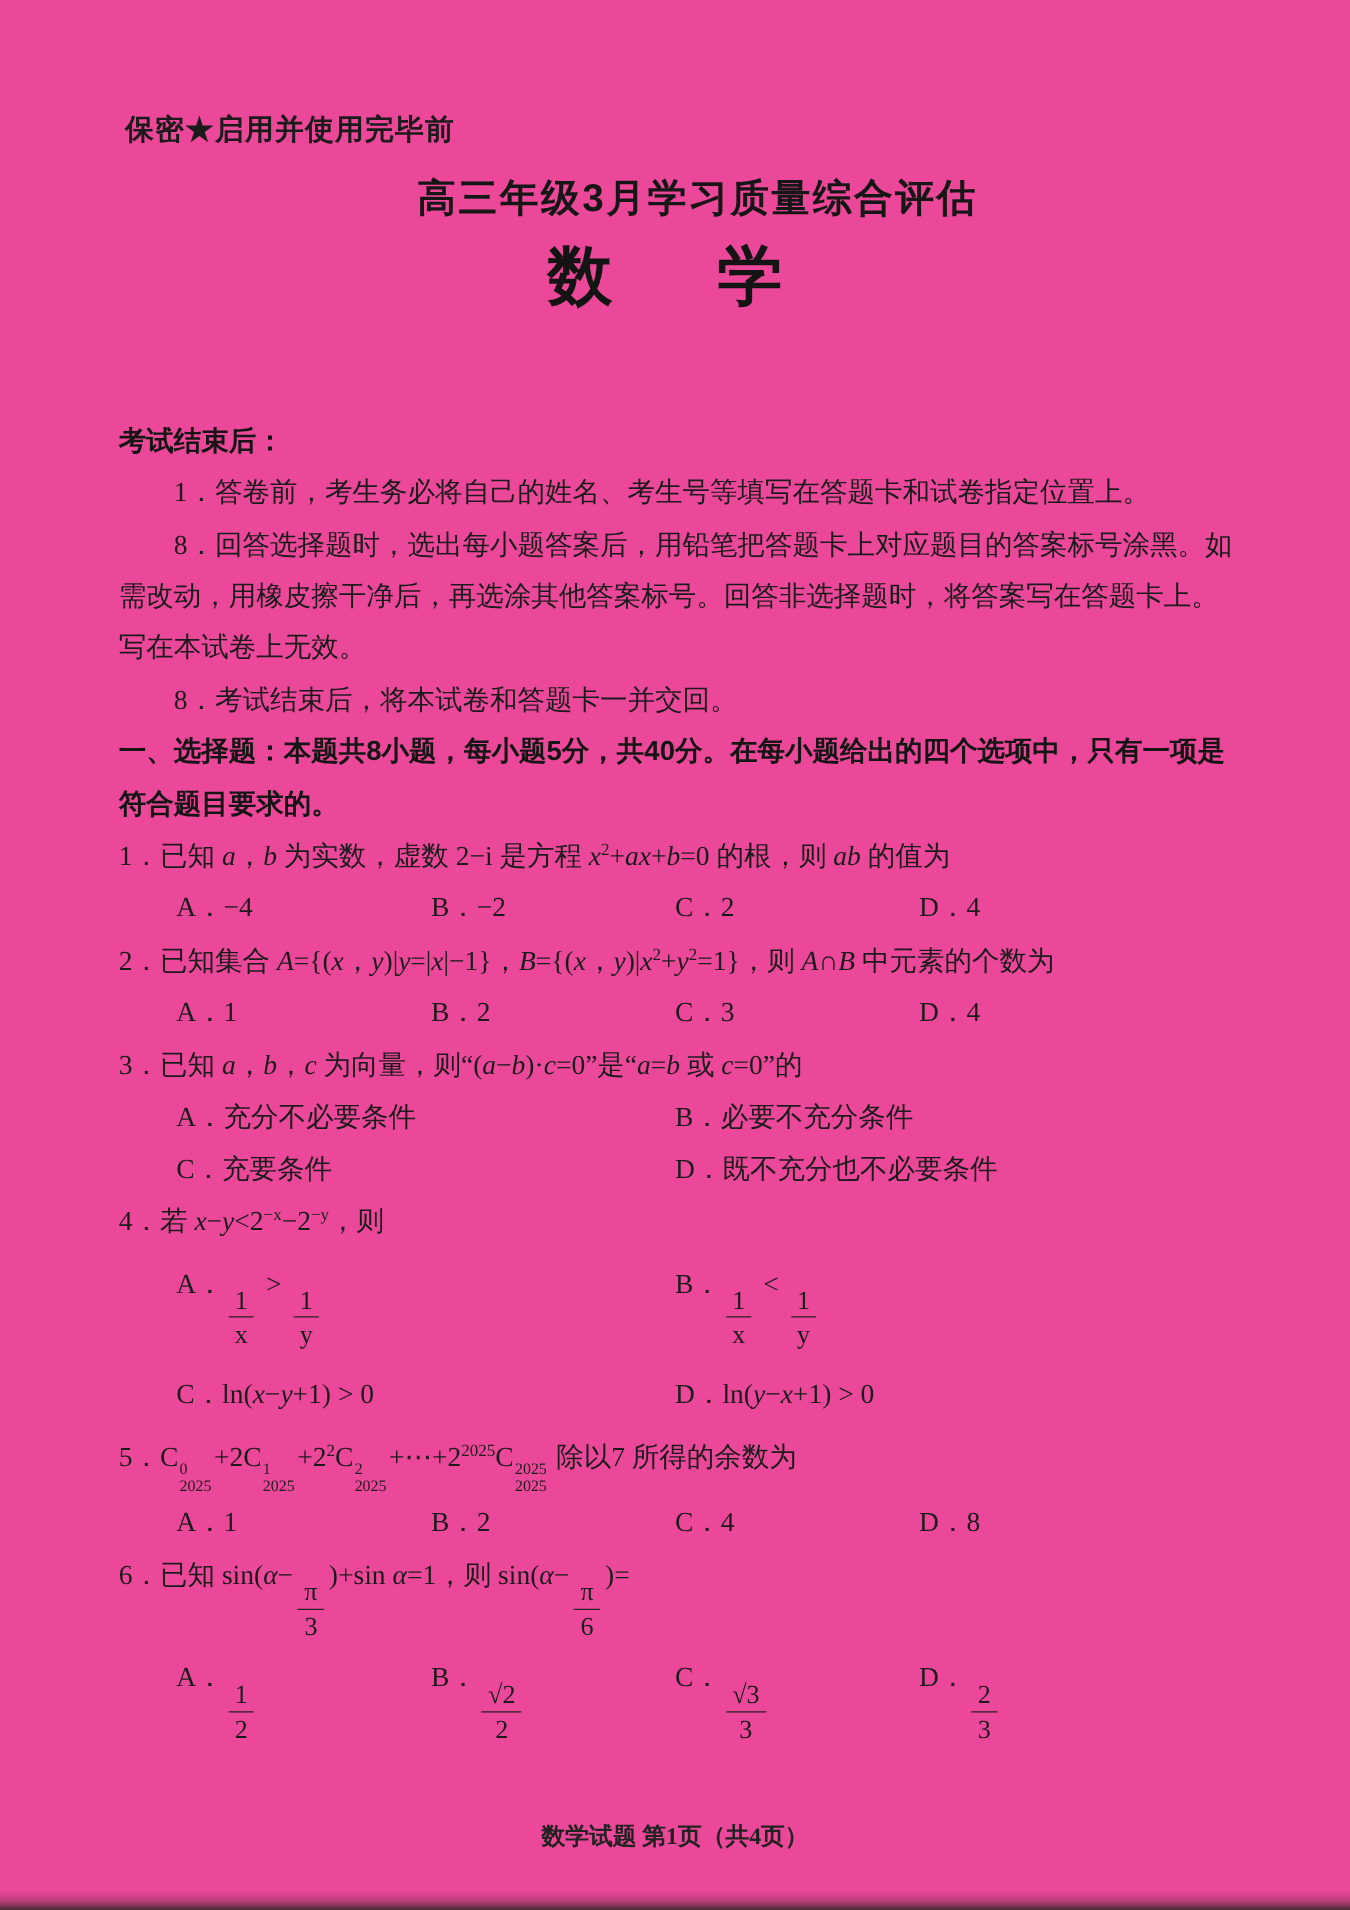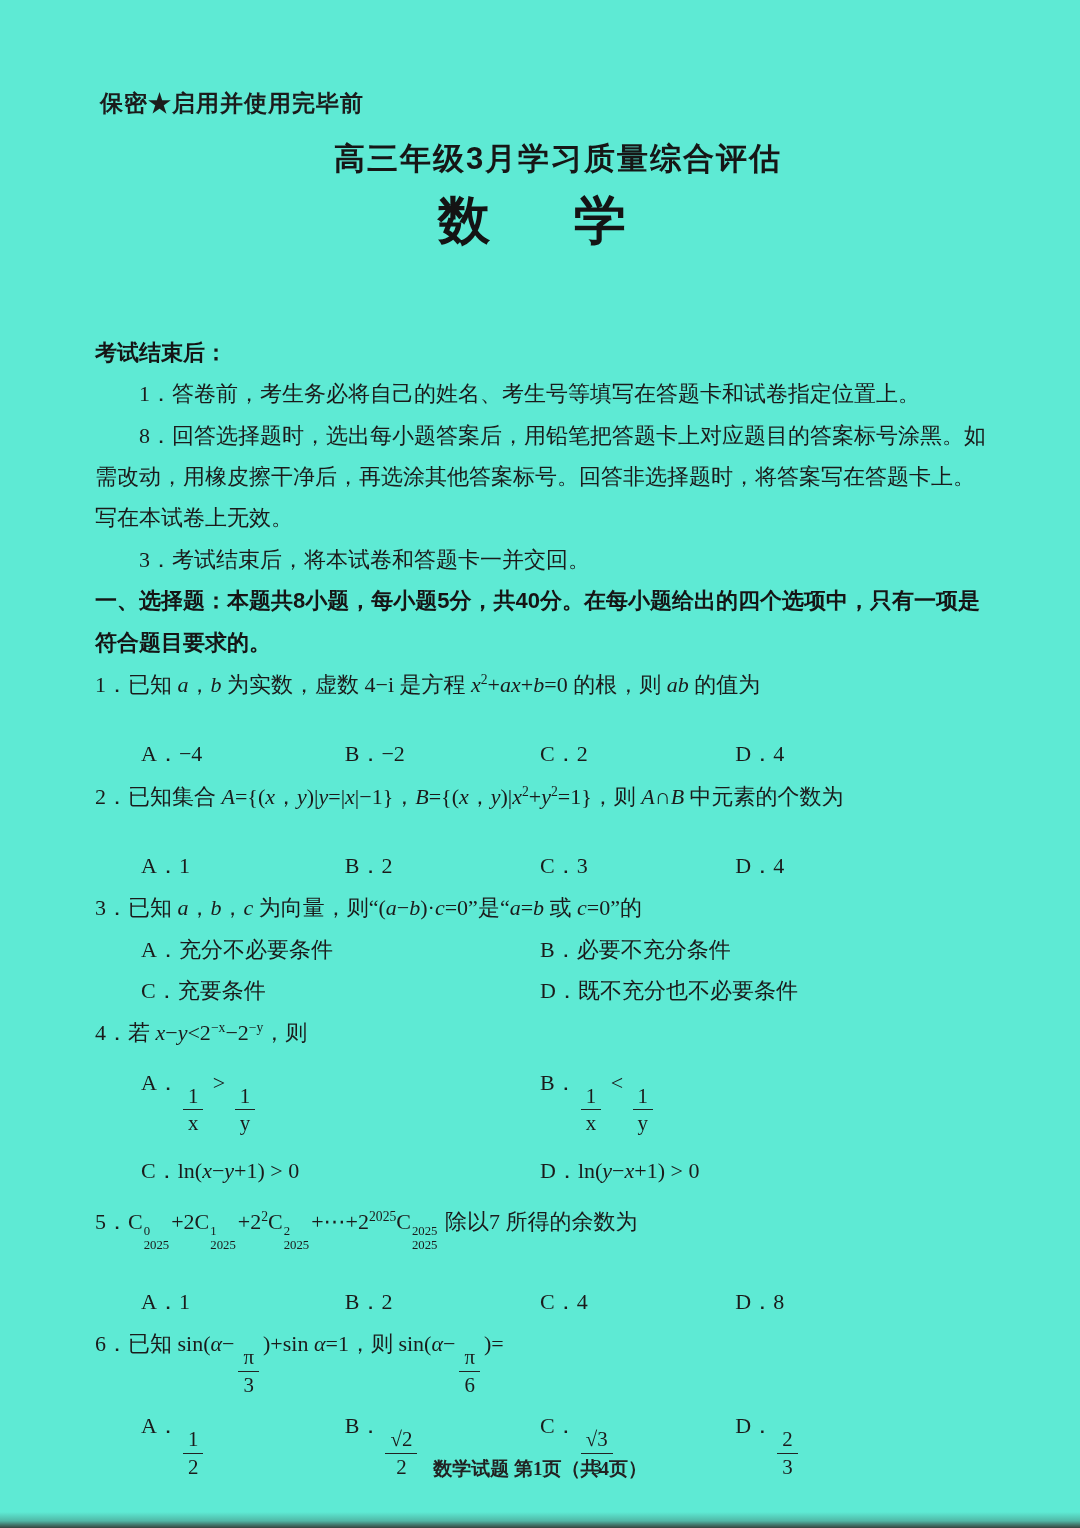--- a/index.html
+++ b/index.html
@@ -1,19 +1,19 @@
 <!DOCTYPE html>
 <html><head>
 <meta charset="utf-8">
 <style>
   * { box-sizing: border-box; }
   body { margin: 0; background: #e8e6e2; }
   .paper {
     position: relative; width: 1080px; height: 1528px; margin: 0 auto;
-    background: #5eead4; color: #1b1b1b; overflow: hidden;
+    background: #ec4899; color: #1b1b1b; overflow: hidden;
     font-family: "Liberation Serif", "DejaVu Serif", serif;
   }
   .security {
     position: absolute; top: 88px; left: 100px;
     font-family: "Liberation Sans", sans-serif;
     font-weight: bold; font-size: 23px; letter-spacing: 1px;
   }
   .title {
     position: absolute; top: 138px; left: 0; right: 0; margin: 0;
     text-align: center; font-size: 31px; font-weight: bold; letter-spacing: 2px;
@@ -30,21 +30,21 @@
   }
   .content p { margin: 0; }
   .notes-heading, .section-heading {
     font-weight: bold; font-family: "Liberation Sans", sans-serif; color: #151515;
   }
   .note { text-indent: 2em; }
   .section-heading { margin-top: 2px; }
   .question { margin-top: 1px; }
   .stem { }
   .options { display: grid; padding-left: 46px; }
-  .cols4 { grid-template-columns: 24% 23% 23% 30%; margin-top: 28px; }
+  .cols4 { grid-template-columns: 24% 23% 23% 30%; }
   .cols2 { grid-template-columns: 47% 53%; }
   .options.tall { margin: 8px 0 10px; row-gap: 14px; }
   .opt { display: block; }
   .it { font-style: italic; }
   sup { font-size: 0.62em; line-height: 0; }
   .supsub {
     display: inline-flex; flex-direction: column; align-items: flex-start;
     font-size: 0.58em; line-height: 1.12; vertical-align: -0.45em; margin: 0 2px 0 1px;
   }
   .frac {
@@ -70,26 +70,26 @@
   <div class="security">保密★启用并使用完毕前</div>
 
   <h1 class="title">高三年级3月学习质量综合评估</h1>
   <h2 class="subject">数　学</h2>
 
   <div class="content">
 
     <p class="notes-heading">考试结束后：</p>
     <p class="note">1．答卷前，考生务必将自己的姓名、考生号等填写在答题卡和试卷指定位置上。</p>
     <p class="note">8．回答选择题时，选出每小题答案后，用铅笔把答题卡上对应题目的答案标号涂黑。如需改动，用橡皮擦干净后，再选涂其他答案标号。回答非选择题时，将答案写在答题卡上。写在本试卷上无效。</p>
-    <p class="note">3．考试结束后，将本试卷和答题卡一并交回。</p>
+    <p class="note">8．考试结束后，将本试卷和答题卡一并交回。</p>
 
     <p class="section-heading">一、选择题：本题共8小题，每小题5分，共40分。在每小题给出的四个选项中，只有一项是符合题目要求的。</p>
 
     <div class="question">
-      <p class="stem"><span>1．已知 </span><span class="it">a</span><span>，</span><span class="it">b</span><span> 为实数，虚数 4−i 是方程 </span><span class="it">x</span><sup>2</sup><span>+</span><span class="it">ax</span><span>+</span><span class="it">b</span><span>=0 的根，则 </span><span class="it">ab</span><span> 的值为</span></p>
+      <p class="stem"><span>1．已知 </span><span class="it">a</span><span>，</span><span class="it">b</span><span> 为实数，虚数 2−i 是方程 </span><span class="it">x</span><sup>2</sup><span>+</span><span class="it">ax</span><span>+</span><span class="it">b</span><span>=0 的根，则 </span><span class="it">ab</span><span> 的值为</span></p>
       <div class="options cols4">
         <span class="opt"><span>A．−4</span></span>
         <span class="opt"><span>B．−2</span></span>
         <span class="opt"><span>C．2</span></span>
         <span class="opt"><span>D．4</span></span>
       </div>
     </div>
 
     <div class="question">
       <p class="stem"><span>2．已知集合 </span><span class="it">A</span><span>={(</span><span class="it">x</span><span>，</span><span class="it">y</span><span>)|</span><span class="it">y</span><span>=|</span><span class="it">x</span><span>|−1}，</span><span class="it">B</span><span>={(</span><span class="it">x</span><span>，</span><span class="it">y</span><span>)|</span><span class="it">x</span><sup>2</sup><span>+</span><span class="it">y</span><sup>2</sup><span>=1}，则 </span><span class="it">A</span><span>∩</span><span class="it">B</span><span> 中元素的个数为</span></p>

